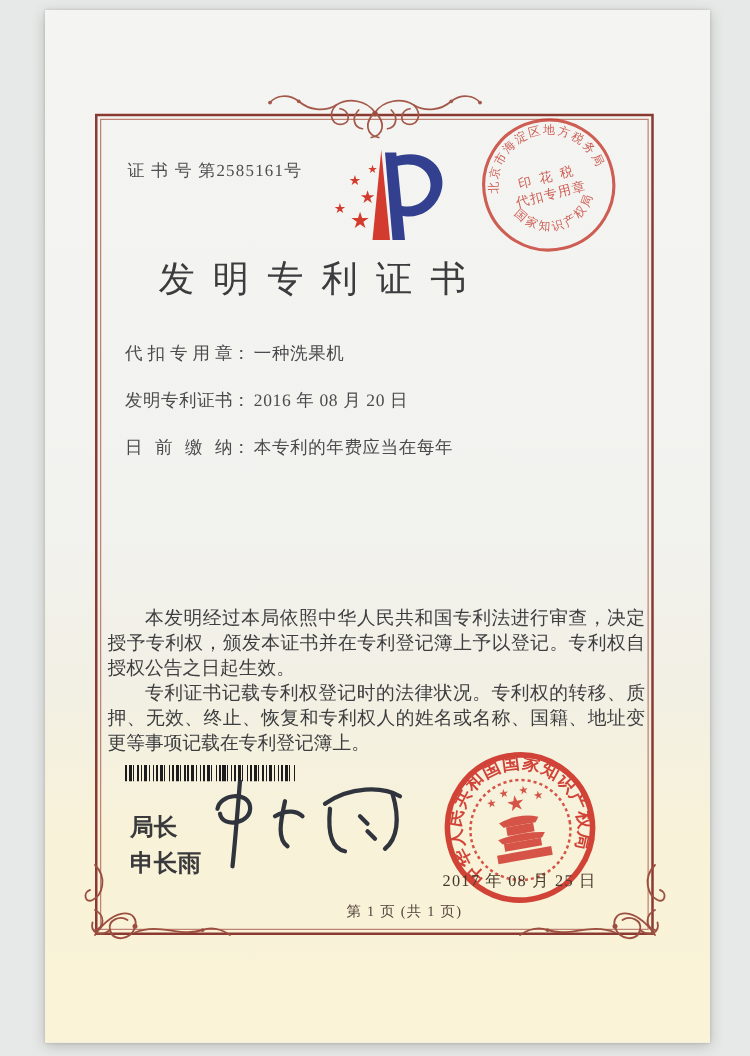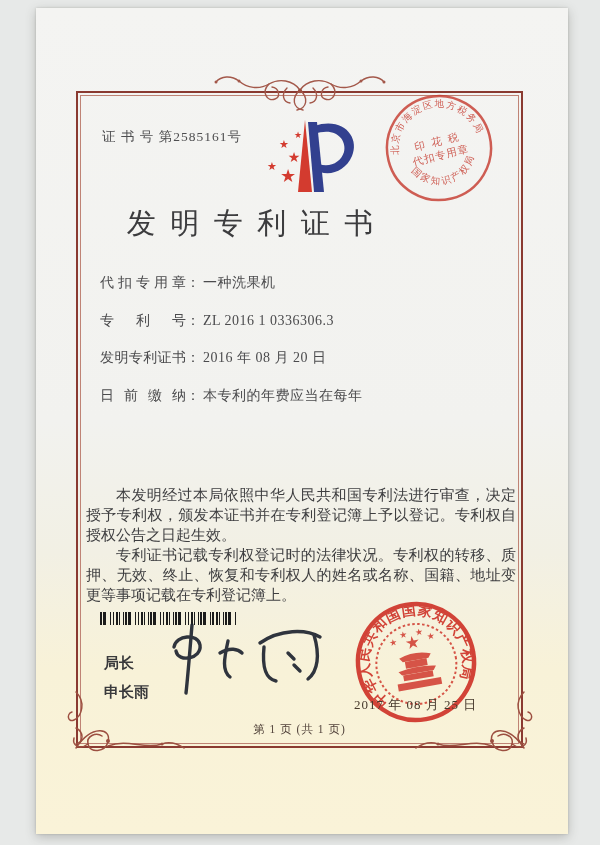--- a/index.html
+++ b/index.html
@@ -48,28 +48,28 @@
   .barcode{
     left:64px;top:604px;width:137px;height:13px;
     background:repeating-linear-gradient(90deg,
       #1c1c1c 0 1.5px,transparent 1.5px 3px,
       #1c1c1c 3px 5.5px,transparent 5.5px 6.5px,
       #1c1c1c 6.5px 7.3px,transparent 7.3px 10px,
       #1c1c1c 10px 11px,transparent 11px 12.5px);
   }
   
   .signer{left:68px;top:640px;font-family:"Liberation Sans","DejaVu Sans",sans-serif;
-    font-size:15px;font-weight:700;color:#3a3a3c;line-height:29px;}
+    font-size:19px;font-weight:700;color:#3a3a3c;line-height:29px;}
   .signature-box{left:128px;top:610px;width:170px;height:82px;}
   
   .seal-box{left:316px;top:590px;width:128px;height:128px;opacity:.92;}
   .seal-date{left:318px;top:688px;width:140px;font-size:13px;color:#46392c;letter-spacing:1px;}
   .stamp-box{left:347px;top:84px;width:112px;height:112px;opacity:.8;}
   
-  .page-footer{left:40px;top:714px;width:447px;text-align:center;font-size:11.5px;color:#53443c;letter-spacing:1px;}
+  .page-footer{left:40px;top:714px;width:447px;text-align:center;font-size:11.5px;color:#53443c;letter-spacing:1px;padding-left:24px;}
   
   .orn-top{left:167px;top:66px;width:194px;height:44px;}
   .orn-bl{left:22px;top:676px;width:130px;height:80px;}
   .orn-br{left:376px;top:676px;width:130px;height:80px;transform:scaleX(-1);}
   svg{display:block;}
 </style>
 </head>
 <body>
 
 <div class="abs paper">
@@ -133,23 +133,20 @@
       <text x="24" y="54" font-size="11">★</text>
       <text x="50" y="22" font-size="9">★</text>
     </g>
   </svg>
 
   <div class="abs title">发明专利证书</div>
 
   <div class="abs fields">
     <div class="field-row">
       <span class="field-label">代扣专用章</span><span class="field-colon">：</span><span class="field-value">一种洗果机</span>
-    </div>
-    <div class="field-row">
-      <span class="field-label">专利号</span><span class="field-colon">：</span><span class="field-value">ZL 2016 1 0336306.3</span>
     </div>
     <div class="field-row">
       <span class="field-label">发明专利证书</span><span class="field-colon">：</span><span class="field-value">2016 年 08 月 20 日</span>
     </div>
     <div class="field-row">
       <span class="field-label">日前缴纳</span><span class="field-colon">：</span><span class="field-value">本专利的年费应当在每年</span>
     </div>
   </div>
 
   <div class="abs body-text">

